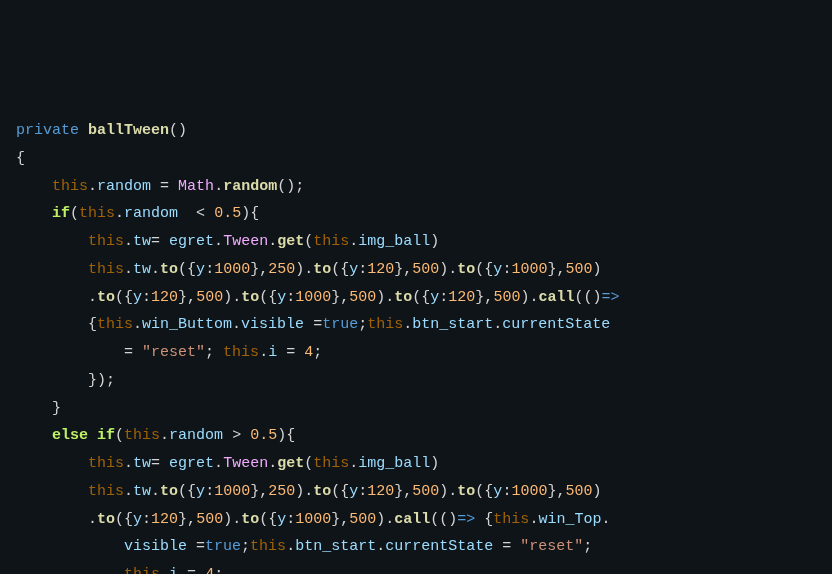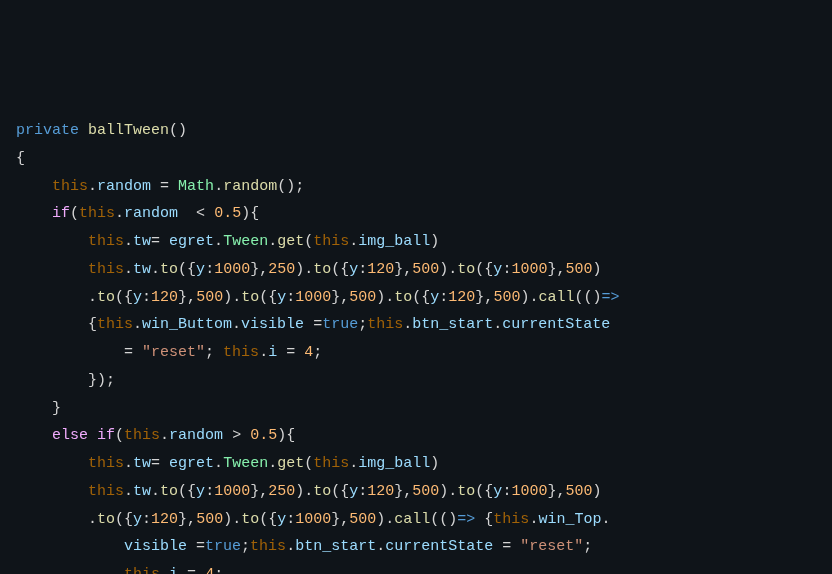--- a/index.html
+++ b/index.html
@@ -10,29 +10,29 @@
     line-height: 1.85;
     padding: 6px 0 6px 16px;
     color: #d4d4d4;
     white-space: pre;
     overflow: hidden;
     width: 832px;
     height: 574px;
   }
   .code { display: block; }
   .kw { color: #569cd6; text-align: right; }        
-  .fn { color: #dcdcaa; }        
+  .fn { color: #dcdcaa; font-weight: bold; }        
   .this { color: #a16207; }      
   .prop { color: #9cdcfe; }      
-  .cls { color: #86efac; }       
+  .cls { color: #f0abfc; }       
   .num { color: #fdba74; }       
   .str { color: #ce9178; }       
   .punc { color: #d4d4d4; }      
   .op { color: #d4d4d4; }        
-  .pink { color: #f0abfc; }      
+  .pink { color: #bef264; font-weight: bold; }      
   .line { display: block; }
 </style>
 </head>
 <body>
 
 
 
 <div class="code"><span class="line"><span class="kw">private</span> <span class="fn">ballTween</span><span class="punc">()</span></span><span class="line"><span class="punc">{</span></span><span class="line">    <span class="this">this</span><span class="punc">.</span><span class="prop">random</span> <span class="op">=</span> <span class="cls">Math</span><span class="punc">.</span><span class="fn">random</span><span class="punc">();</span></span><span class="line">    <span class="pink">if</span><span class="punc">(</span><span class="this">this</span><span class="punc">.</span><span class="prop">random</span>  <span class="op">&lt;</span> <span class="num">0.5</span><span class="punc">){</span></span><span class="line">        <span class="this">this</span><span class="punc">.</span><span class="prop">tw</span><span class="op">=</span> <span class="prop">egret</span><span class="punc">.</span><span class="cls">Tween</span><span class="punc">.</span><span class="fn">get</span><span class="punc">(</span><span class="this">this</span><span class="punc">.</span><span class="prop">img_ball</span><span class="punc">)</span></span><span class="line">        <span class="this">this</span><span class="punc">.</span><span class="prop">tw</span><span class="punc">.</span><span class="fn">to</span><span class="punc">({</span><span class="prop">y</span><span class="punc">:</span><span class="num">1000</span><span class="punc">},</span><span class="num">250</span><span class="punc">).</span><span class="fn">to</span><span class="punc">({</span><span class="prop">y</span><span class="punc">:</span><span class="num">120</span><span class="punc">},</span><span class="num">500</span><span class="punc">).</span><span class="fn">to</span><span class="punc">({</span><span class="prop">y</span><span class="punc">:</span><span class="num">1000</span><span class="punc">},</span><span class="num">500</span><span class="punc">)</span></span><span class="line">        <span class="punc">.</span><span class="fn">to</span><span class="punc">({</span><span class="prop">y</span><span class="punc">:</span><span class="num">120</span><span class="punc">},</span><span class="num">500</span><span class="punc">).</span><span class="fn">to</span><span class="punc">({</span><span class="prop">y</span><span class="punc">:</span><span class="num">1000</span><span class="punc">},</span><span class="num">500</span><span class="punc">).</span><span class="fn">to</span><span class="punc">({</span><span class="prop">y</span><span class="punc">:</span><span class="num">120</span><span class="punc">},</span><span class="num">500</span><span class="punc">).</span><span class="fn">call</span><span class="punc">(()</span><span class="kw">=&gt;</span></span><span class="line">        <span class="punc">{</span><span class="this">this</span><span class="punc">.</span><span class="prop">win_Buttom</span><span class="punc">.</span><span class="prop">visible</span> <span class="op">=</span><span class="kw">true</span><span class="punc">;</span><span class="this">this</span><span class="punc">.</span><span class="prop">btn_start</span><span class="punc">.</span><span class="prop">currentState</span></span><span class="line">            <span class="op">=</span> <span class="str">"reset"</span><span class="punc">;</span> <span class="this">this</span><span class="punc">.</span><span class="prop">i</span> <span class="op">=</span> <span class="num">4</span><span class="punc">;</span></span><span class="line">        <span class="punc">});</span></span><span class="line">    <span class="punc">}</span></span><span class="line">    <span class="pink">else</span> <span class="pink">if</span><span class="punc">(</span><span class="this">this</span><span class="punc">.</span><span class="prop">random</span> <span class="op">&gt;</span> <span class="num">0.5</span><span class="punc">){</span></span><span class="line">        <span class="this">this</span><span class="punc">.</span><span class="prop">tw</span><span class="op">=</span> <span class="prop">egret</span><span class="punc">.</span><span class="cls">Tween</span><span class="punc">.</span><span class="fn">get</span><span class="punc">(</span><span class="this">this</span><span class="punc">.</span><span class="prop">img_ball</span><span class="punc">)</span></span><span class="line">        <span class="this">this</span><span class="punc">.</span><span class="prop">tw</span><span class="punc">.</span><span class="fn">to</span><span class="punc">({</span><span class="prop">y</span><span class="punc">:</span><span class="num">1000</span><span class="punc">},</span><span class="num">250</span><span class="punc">).</span><span class="fn">to</span><span class="punc">({</span><span class="prop">y</span><span class="punc">:</span><span class="num">120</span><span class="punc">},</span><span class="num">500</span><span class="punc">).</span><span class="fn">to</span><span class="punc">({</span><span class="prop">y</span><span class="punc">:</span><span class="num">1000</span><span class="punc">},</span><span class="num">500</span><span class="punc">)</span></span><span class="line">        <span class="punc">.</span><span class="fn">to</span><span class="punc">({</span><span class="prop">y</span><span class="punc">:</span><span class="num">120</span><span class="punc">},</span><span class="num">500</span><span class="punc">).</span><span class="fn">to</span><span class="punc">({</span><span class="prop">y</span><span class="punc">:</span><span class="num">1000</span><span class="punc">},</span><span class="num">500</span><span class="punc">).</span><span class="fn">call</span><span class="punc">(()</span><span class="kw">=&gt;</span> <span class="punc">{</span><span class="this">this</span><span class="punc">.</span><span class="prop">win_Top</span><span class="punc">.</span></span><span class="line">            <span class="prop">visible</span> <span class="op">=</span><span class="kw">true</span><span class="punc">;</span><span class="this">this</span><span class="punc">.</span><span class="prop">btn_start</span><span class="punc">.</span><span class="prop">currentState</span> <span class="op">=</span> <span class="str">"reset"</span><span class="punc">;</span></span><span class="line">            <span class="this">this</span><span class="punc">.</span><span class="prop">i</span> <span class="op">=</span> <span class="num">4</span><span class="punc">;</span></span></div>
 
 

